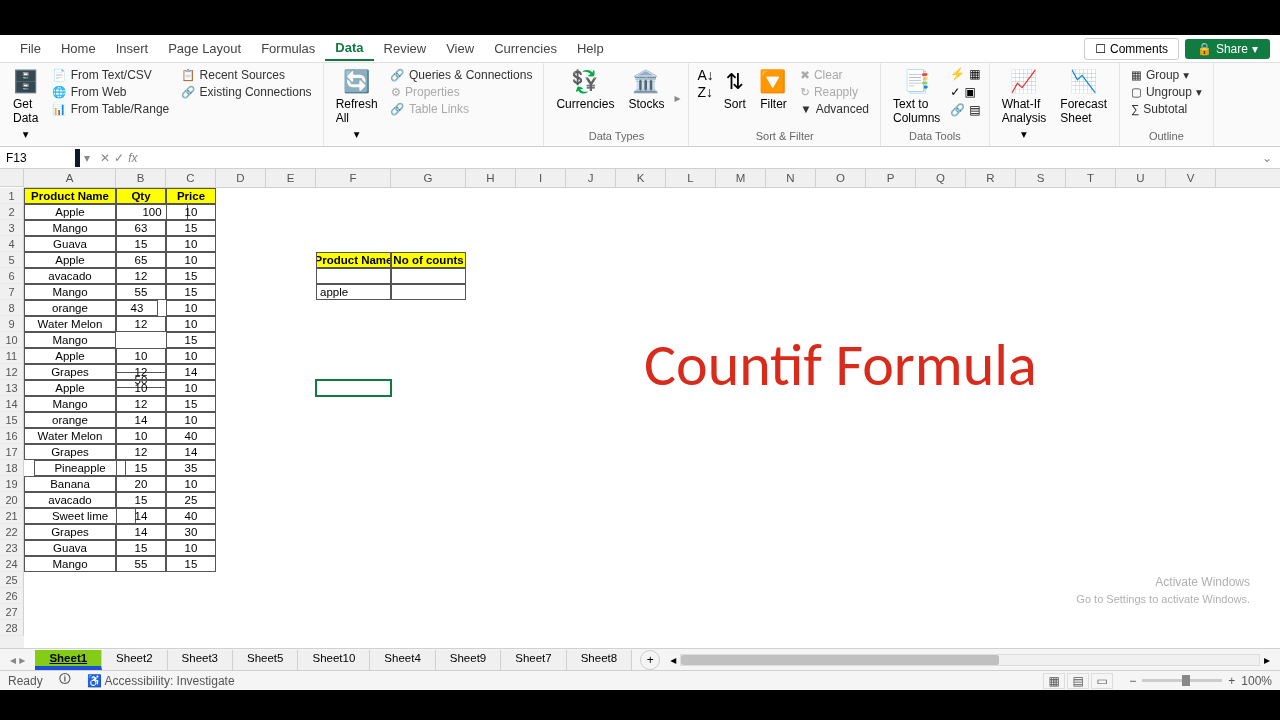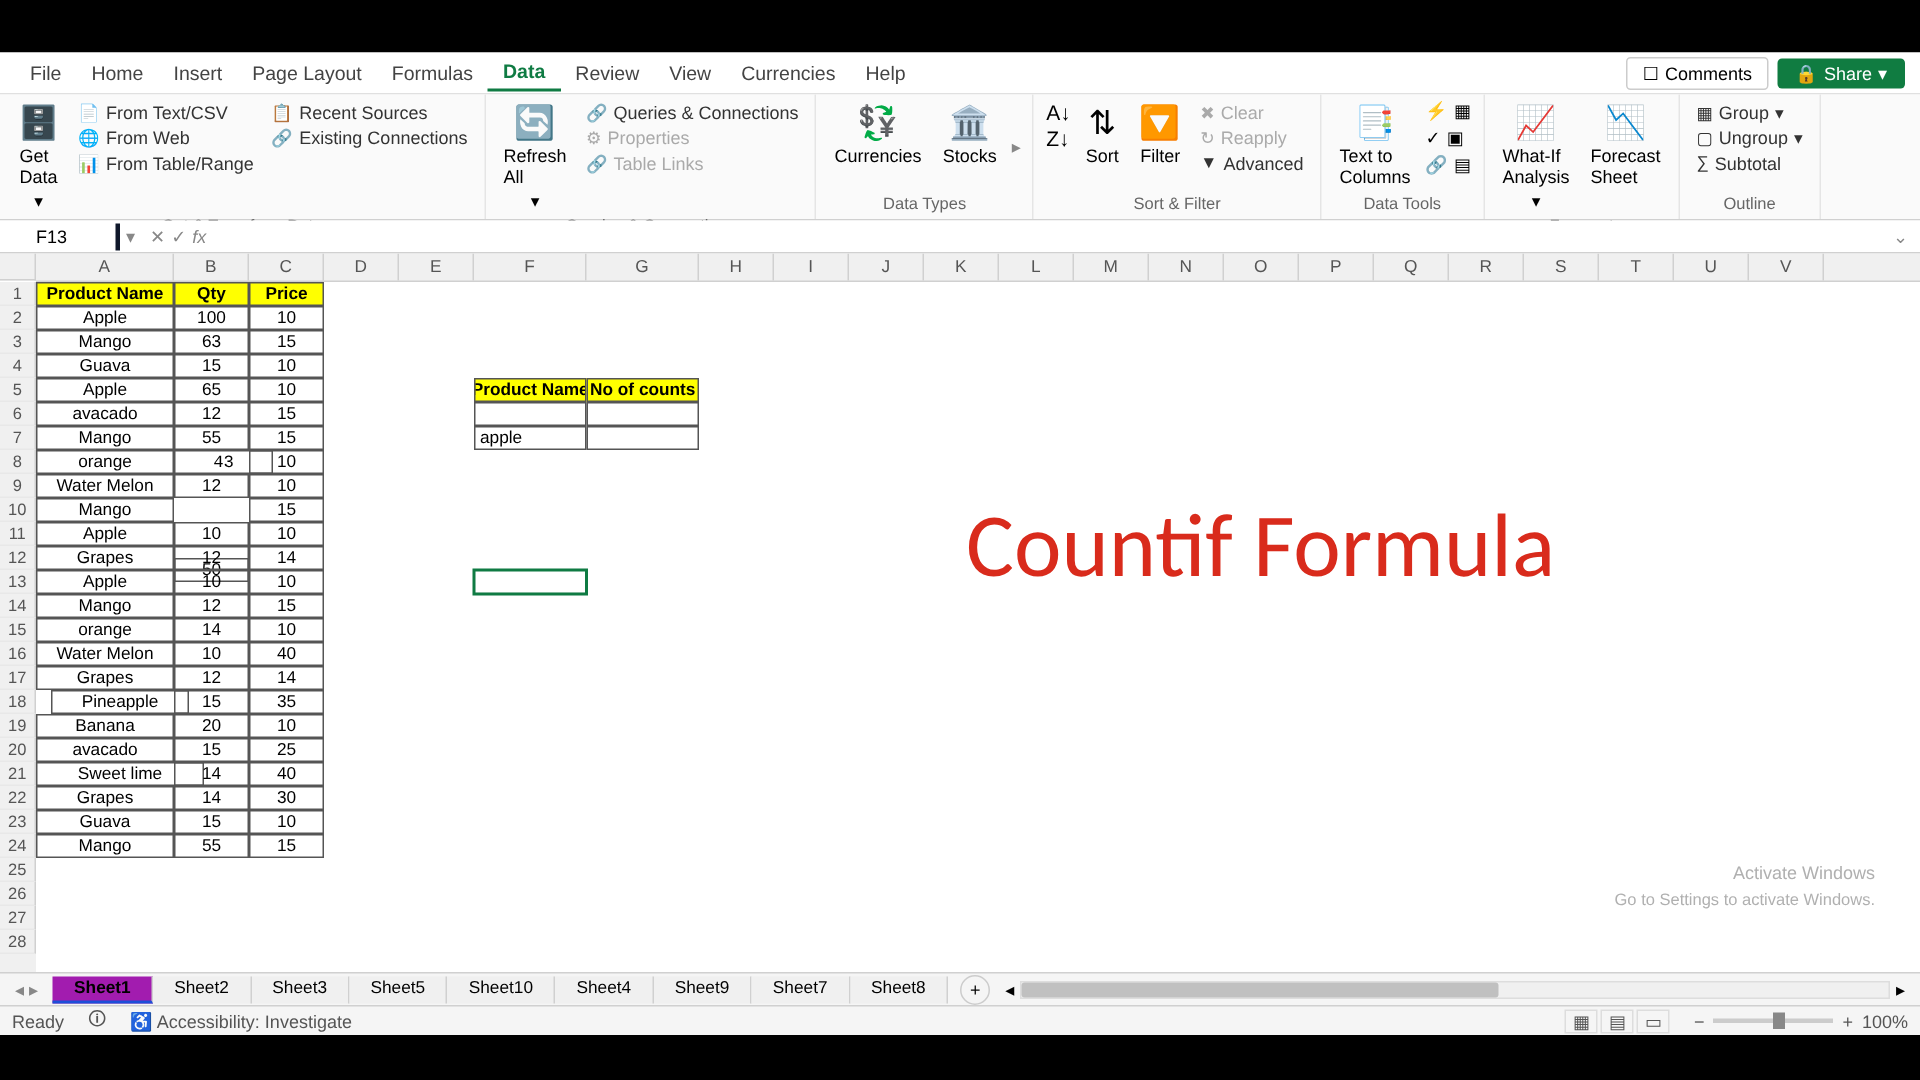--- a/index.html
+++ b/index.html
@@ -20,21 +20,21 @@
 .group-content { flex: 1; display: flex; align-items: flex-start; gap: 6px; }
 .group-label { text-align: center; color: #666; font-size: 11px; padding-top: 2px; }
 .ribbon-btn { display: flex; align-items: center; gap: 4px; padding: 1px 3px; cursor: pointer; color: #333; font-size: 11.5px; white-space: nowrap; }
 .ribbon-btn.disabled { color: #aaa; }
 .ribbon-btn-lg { display: flex; flex-direction: column; align-items: center; padding: 2px 4px; cursor: pointer; font-size: 11.5px; gap: 2px; }
 .ribbon-btn-lg .icon { font-size: 22px; }
 .col { display: flex; flex-direction: column; gap: 1px; }
 
 
 .formula-bar { display: flex; align-items: center; border-bottom: 1px solid #d0d0d0; height: 22px; background: #fff; }
-.name-box { width: 80px; padding: 2px 24px; border-right: 3px solid #0f172a; }
+.name-box { width: 80px; padding: 2px 6px; border-right: 5px solid #0f172a; }
 .fx-btns { display: flex; padding: 0 6px; gap: 4px; color: #888; }
 .fx-input { flex: 1; padding: 2px 6px; }
 .expand { padding: 0 8px; color: #888; cursor: pointer; }
 
 
 .grid-area { flex: 1; display: flex; overflow: hidden; position: relative; }
 .row-headers { display: flex; flex-direction: column; background: #f0f0f0; }
 .col-headers { display: flex; background: #f0f0f0; border-bottom: 1px solid #d0d0d0; }
 .corner { width: 24px; height: 18px; background: #f0f0f0; border-right: 1px solid #d0d0d0; border-bottom: 1px solid #d0d0d0; }
 .ch { height: 18px; border-right: 1px solid #d0d0d0; display: flex; align-items: center; justify-content: center; color: #555; font-size: 11.5px; cursor: pointer; }
@@ -46,21 +46,21 @@
 .cell.center { justify-content: center; }
 .selected { outline: 2px solid #0f7b43; outline-offset: -1px; z-index: 5; }
 
 .overlay-text { position: absolute; left: 620px; top: 140px; font-size: 60px; color: #d92b1c; font-family: Calibri, Arial, sans-serif; white-space: nowrap; }
 .watermark { position: absolute; right: 30px; bottom: 40px; color: #b0b0b0; font-size: 13px; text-align: right; line-height: 1.3; }
 
 
 .sheettabs { display: flex; align-items: center; border-top: 1px solid #d0d0d0; height: 22px; background: #f5f5f5; }
 .sheettabs .nav { padding: 0 10px; color: #888; }
 .stab { padding: 2px 14px; border-right: 1px solid #d0d0d0; cursor: pointer; font-size: 11.5px; background: #f0f0f0; }
-.stab.active { background: #a21caf; border-bottom: 2px solid #1d4ed8; font-weight: 600; }
+.stab.active { background: #84cc16; border-bottom: 4px solid #1d4ed8; font-weight: 600; text-decoration: underline; }
 .addtab { width: 20px; height: 20px; border: 1px solid #ccc; border-radius: 50%; display: flex; align-items: center; justify-content: center; margin-left: 8px; cursor: pointer; }
 .hscroll { flex: 1; display: flex; align-items: center; padding: 0 10px; gap: 4px; }
 .hscroll .track { flex: 1; height: 12px; background: #f0f0f0; border: 1px solid #ddd; position: relative; }
 .hscroll .thumb { position: absolute; left: 0; width: 55%; height: 100%; background: #c0c0c0; border-radius: 2px; }
 
 
 .statusbar { display: flex; align-items: center; height: 20px; background: #f5f5f5; border-top: 1px solid #d0d0d0; padding: 0 8px; font-size: 11px; color: #555; gap: 16px; }
 .statusbar .spacer { flex: 1; }
 .view-btns { display: flex; gap: 2px; }
 .view-btn { width: 22px; height: 16px; border: 1px solid #ddd; display: flex; align-items: center; justify-content: center; cursor: pointer; }
@@ -274,39 +274,39 @@
             <div class="rh">27</div>
             <div class="rh">28</div>
           </div>
       <div class="cells" id="cells">
         <div class="overlay-text">Countif Formula</div>
         <div class="watermark"><span>Activate Windows</span><br><span style="font-size:11px">Go to Settings to activate Windows.</span></div>
       <div class="cell hdr" style="left: 0px; top: 0px; width: 92px;">Product Name</div>
             <div class="cell hdr" style="left: 92px; top: 0px; width: 50px;">Qty</div>
             <div class="cell hdr" style="left: 142px; top: 0px; width: 50px;">Price</div>
             <div class="cell bordered center" style="left: 0px; top: 16px; width: 92px;">Apple</div>
-            <div class="cell bordered center" style="left: 92px; top: 16px; width: 50px;">100</div>
+            <div class="cell bordered center" style="left: 92px; top: 16px; width: 72px;">100</div>
             <div class="cell bordered center" style="left: 142px; top: 16px; width: 50px;">10</div>
             <div class="cell bordered center" style="left: 0px; top: 32px; width: 92px;">Mango</div>
             <div class="cell bordered center" style="left: 92px; top: 32px; width: 50px;">63</div>
             <div class="cell bordered center" style="left: 142px; top: 32px; width: 50px;">15</div>
             <div class="cell bordered center" style="left: 0px; top: 48px; width: 92px;">Guava</div>
             <div class="cell bordered center" style="left: 92px; top: 48px; width: 50px;">15</div>
             <div class="cell bordered center" style="left: 142px; top: 48px; width: 50px;">10</div>
             <div class="cell bordered center" style="left: 0px; top: 64px; width: 92px;">Apple</div>
             <div class="cell bordered center" style="left: 92px; top: 64px; width: 50px;">65</div>
             <div class="cell bordered center" style="left: 142px; top: 64px; width: 50px;">10</div>
             <div class="cell bordered center" style="left: 0px; top: 80px; width: 92px;">avacado</div>
             <div class="cell bordered center" style="left: 92px; top: 80px; width: 50px;">12</div>
             <div class="cell bordered center" style="left: 142px; top: 80px; width: 50px;">15</div>
             <div class="cell bordered center" style="left: 0px; top: 96px; width: 92px;">Mango</div>
             <div class="cell bordered center" style="left: 92px; top: 96px; width: 50px;">55</div>
             <div class="cell bordered center" style="left: 142px; top: 96px; width: 50px;">15</div>
             <div class="cell bordered center" style="left: 0px; top: 112px; width: 92px;">orange</div>
-            <div class="cell bordered center" style="left: 92px; top: 112px; width: 66px; font-family: Liberation Mono, monospace;">43</div>
+            <div class="cell bordered center" style="left: 92px; top: 112px; width: 42px;">43</div>
             <div class="cell bordered center" style="left: 142px; top: 112px; width: 50px;">10</div>
             <div class="cell bordered center" style="left: 0px; top: 128px; width: 92px;">Water Melon</div>
             <div class="cell bordered center" style="left: 92px; top: 128px; width: 50px;">12</div>
             <div class="cell bordered center" style="left: 142px; top: 128px; width: 50px;">10</div>
             <div class="cell bordered center" style="left: 0px; top: 144px; width: 92px;">Mango</div>
             <div class="cell bordered center" style="left: 92px; top: 144px; width: 50px; margin-top: 40px;">50</div>
             <div class="cell bordered center" style="left: 142px; top: 144px; width: 50px;">15</div>
             <div class="cell bordered center" style="left: 0px; top: 160px; width: 92px;">Apple</div>
             <div class="cell bordered center" style="left: 92px; top: 160px; width: 50px;">10</div>
             <div class="cell bordered center" style="left: 142px; top: 160px; width: 50px;">10</div>

